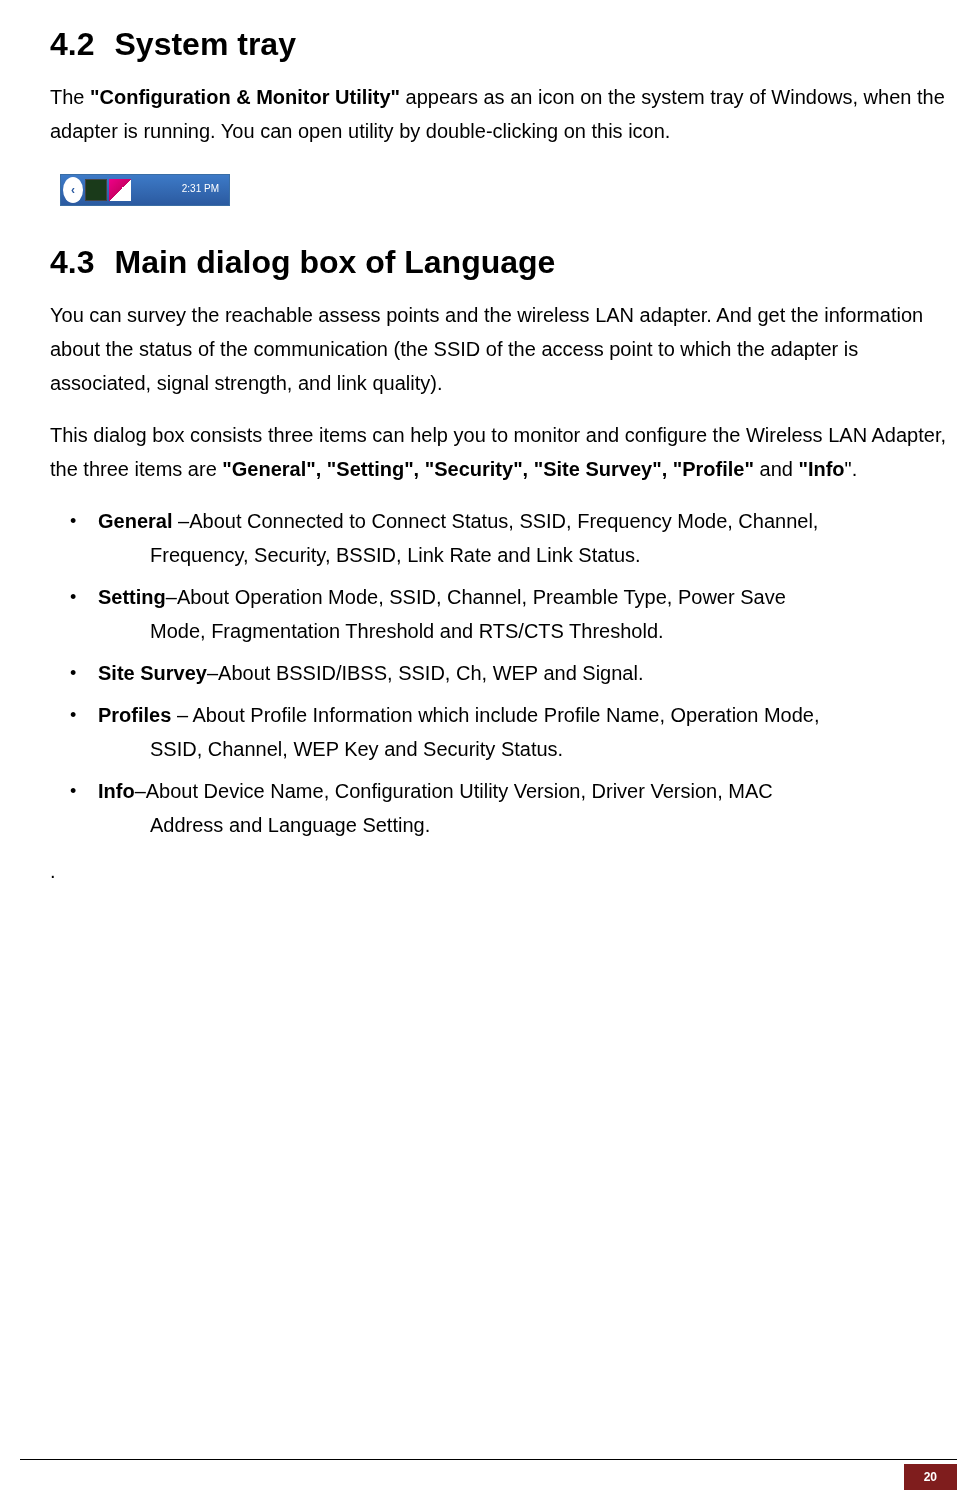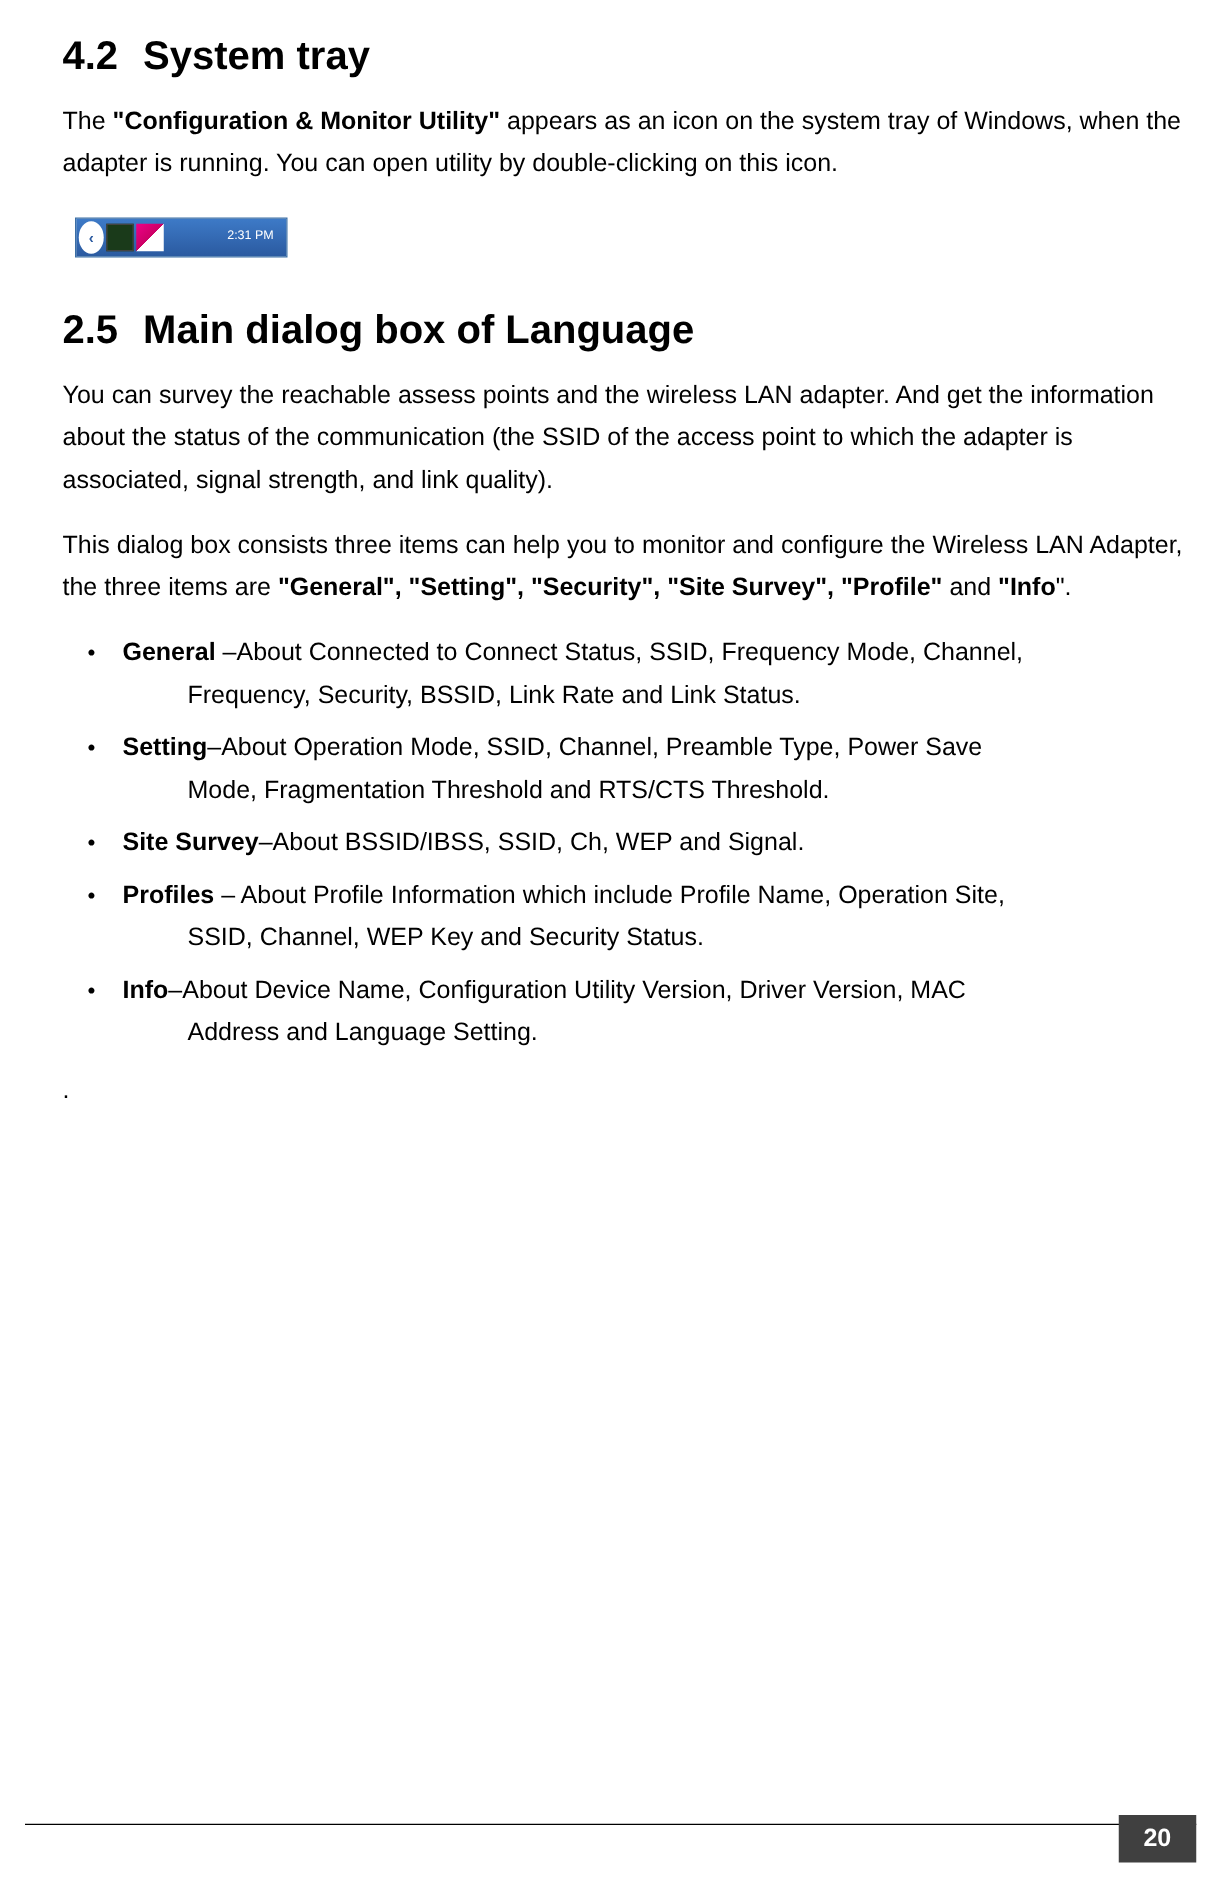--- a/index.html
+++ b/index.html
@@ -103,24 +103,24 @@
       margin-left: 44px;
     }
     .dot-only {
       padding-left: 0;
       margin-top: 12px;
     }
     .page-number {
       position: absolute;
       bottom: 20px;
       right: 20px;
-      background: #404040;
+      background: #7f1d1d;
       color: #fff;
       padding: 4px 20px;
-      font-size: 20px;
+      font-size: 12px;
       font-weight: bold;
     }
     .footer-line {
       position: absolute;
       bottom: 50px;
       left: 20px;
       right: 20px;
       border-top: 1px solid #000;
     }
     b, strong {
@@ -143,21 +143,21 @@
 <div class="systray-image">
   <div class="systray-chevron">‹</div>
   <div class="systray-icons">
     <div class="tray-icon monitor"></div>
     <div class="tray-icon pink"></div>
   </div>
   <div class="systray-time">2:31 PM</div>
 </div>
 
 <h3>
-  <span class="section-number">2.5</span><span>Main dialog box of Language</span>
+  <span class="section-number">4.3</span><span>Main dialog box of Language</span>
 </h3>
 
 <p>You can survey the reachable assess points and the wireless LAN adapter. And get the information about the status of the communication (the SSID of the access point to which the adapter is associated, signal strength, and link quality).</p>
 
 <p>
   <span>This dialog box consists three items can help you to monitor and configure the Wireless LAN Adapter, the three items are </span><strong>"General", "Setting", "Security", "Site Survey", "Profile"</strong><span> and </span><strong>"Info</strong><span>".</span>
 </p>
 
 <ul>
   <li>
@@ -165,21 +165,21 @@
     <span class="li-continuation">Frequency, Security, BSSID, Link Rate and Link Status.</span>
   </li>
   <li>
     <strong>Setting</strong><span>–About Operation Mode, SSID, Channel, Preamble Type, Power Save</span>
     <span class="li-continuation">Mode, Fragmentation Threshold and RTS/CTS Threshold.</span>
   </li>
   <li>
     <strong>Site Survey</strong><span>–About BSSID/IBSS, SSID, Ch, WEP and Signal.</span>
   </li>
   <li>
-    <strong>Profiles</strong><span> – About Profile Information which include Profile Name, Operation Site,</span>
+    <strong>Profiles</strong><span> – About Profile Information which include Profile Name, Operation Mode,</span>
     <span class="li-continuation">SSID, Channel, WEP Key and Security Status.</span>
   </li>
   <li>
     <strong>Info</strong><span>–About Device Name, Configuration Utility Version, Driver Version, MAC</span>
     <span class="li-continuation">Address and Language Setting.</span>
   </li>
 </ul>
 
 <p class="dot-only">.</p>
 

